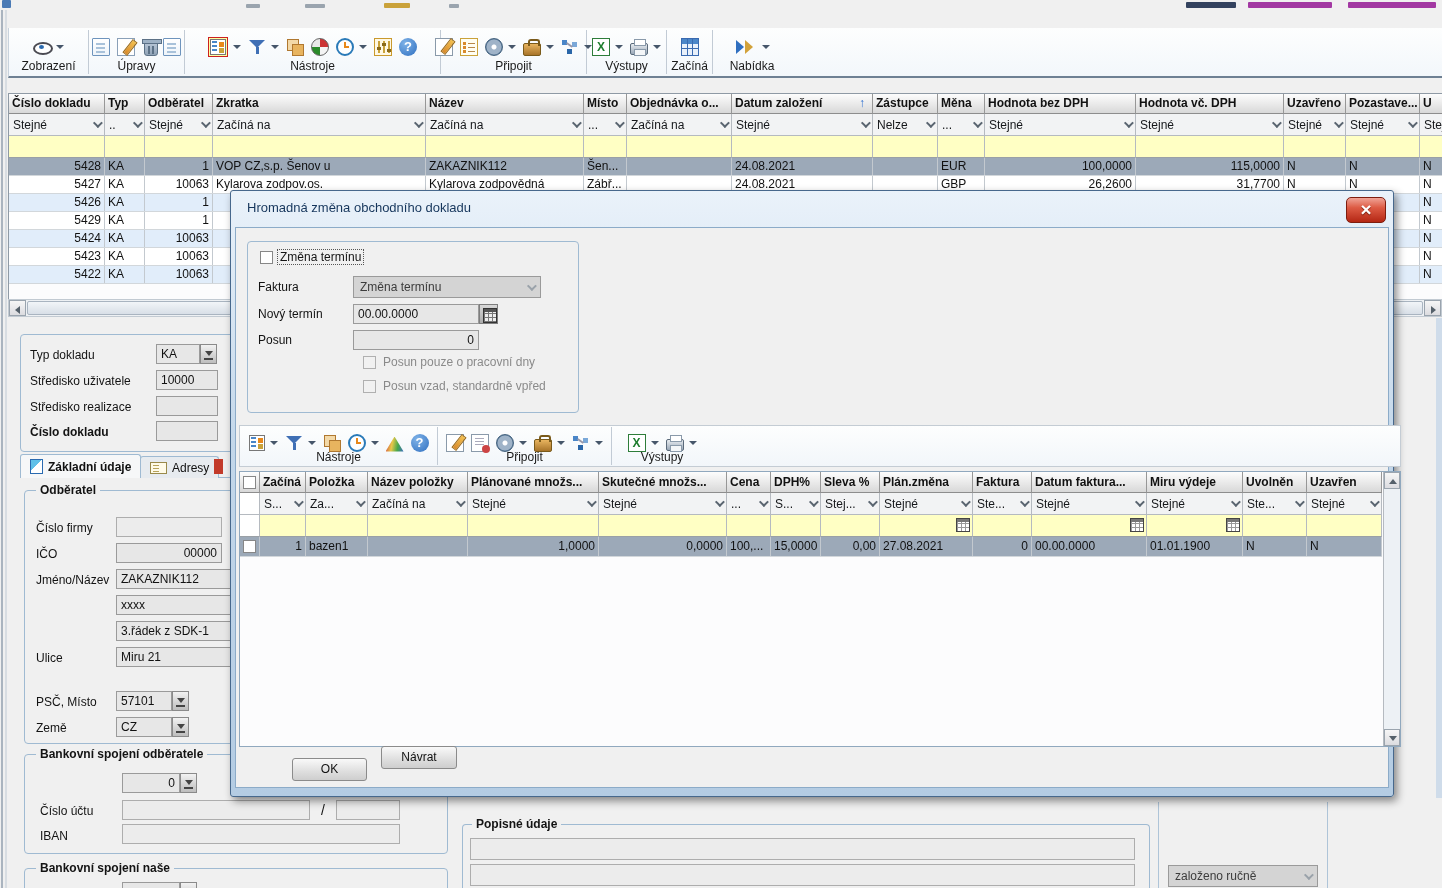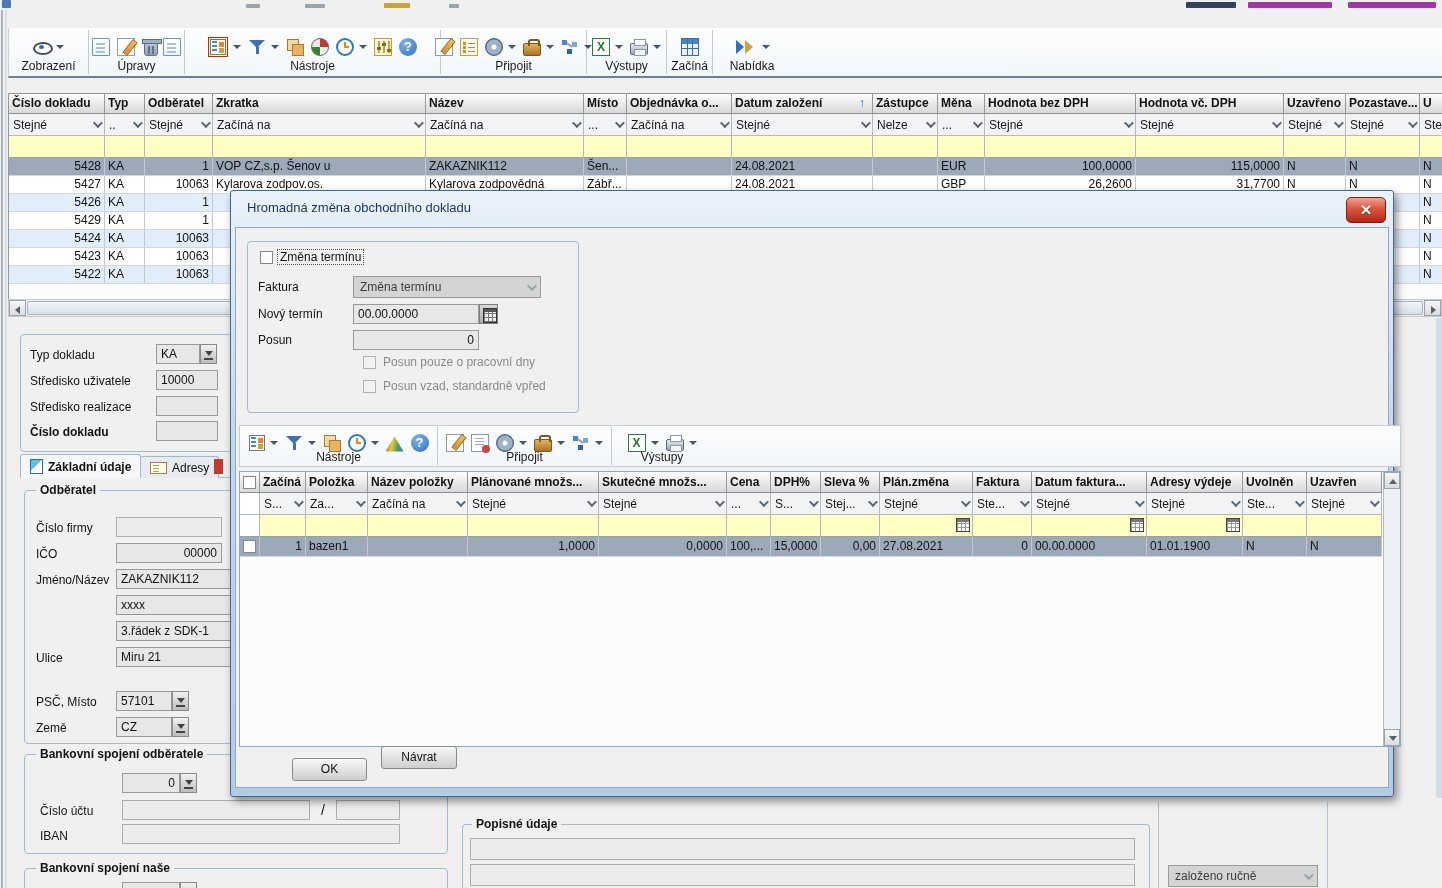--- a/index.html
+++ b/index.html
@@ -658,21 +658,21 @@
               <div class="hc">
                 <span>Plán.změna</span>
               </div>
               <div class="hc">
                 <span>Faktura</span>
               </div>
               <div class="hc">
                 <span>Datum faktura...</span>
               </div>
               <div class="hc">
-                <span>Adresy výdeje</span>
+                <span>Miru výdeje</span>
               </div>
               <div class="hc">
                 <span>Uvolněn</span>
               </div>
               <div class="hc">
                 <span>Uzavřen</span>
               </div>
             </div>
             <div class="trow gfilter" style="width: 1142px;">
               <div class="fc empty"></div>

